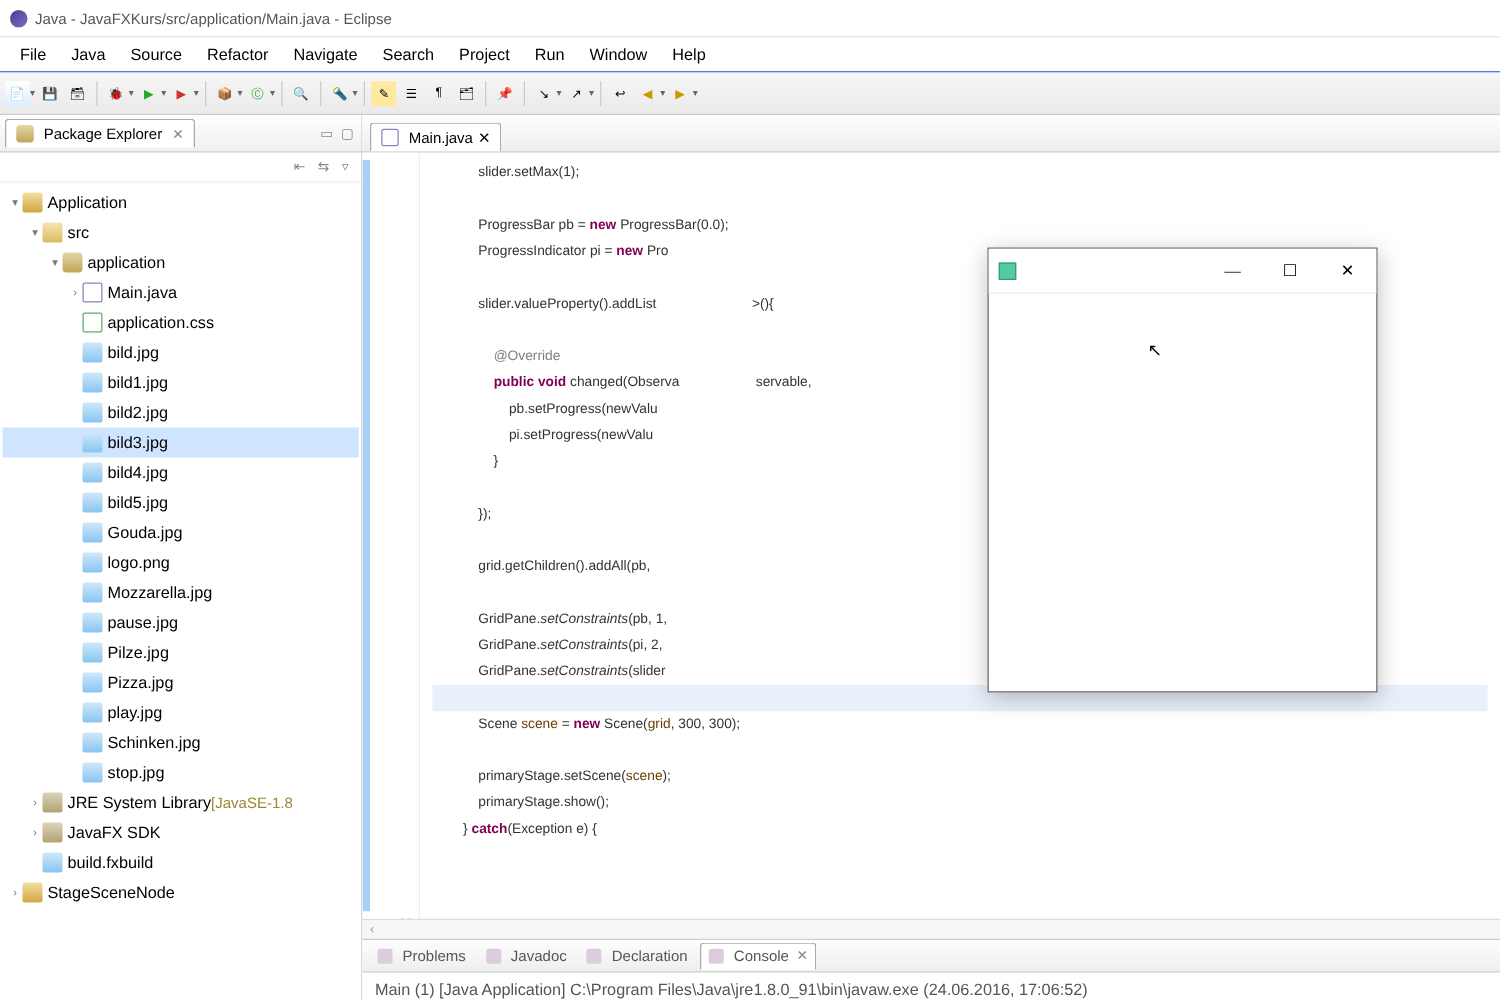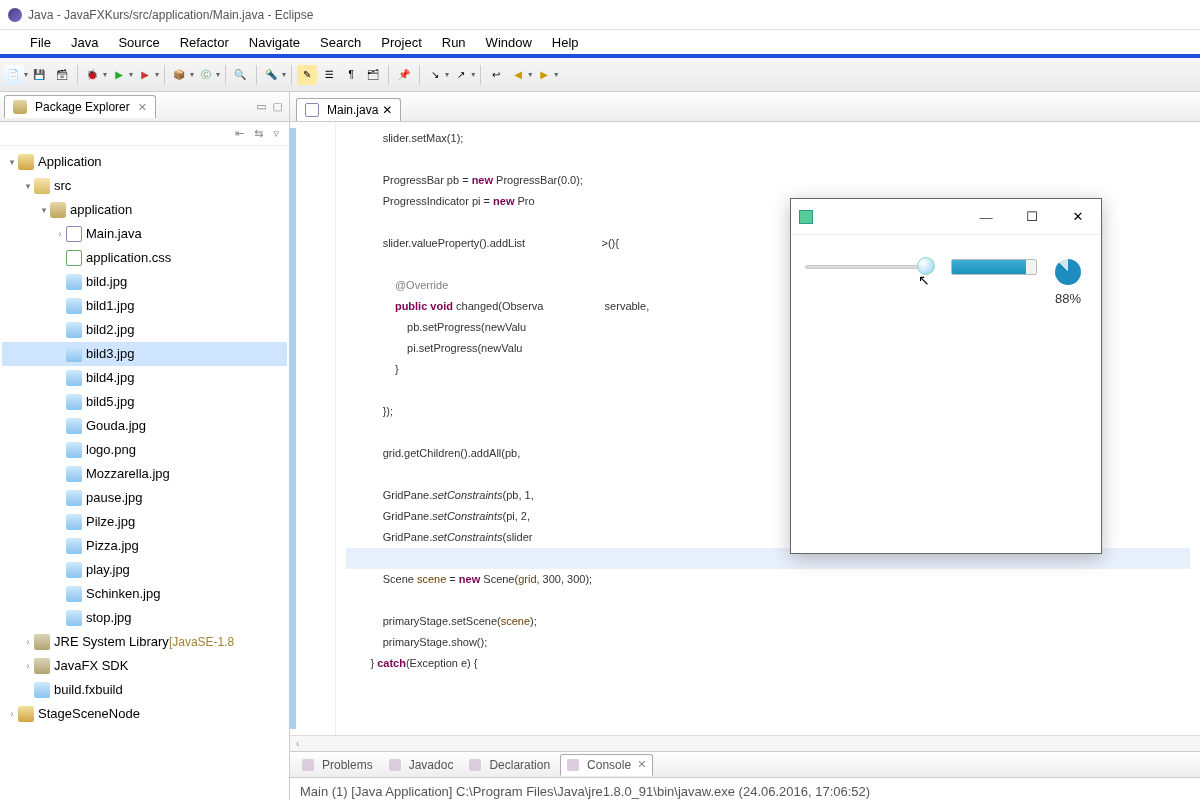--- a/index.html
+++ b/index.html
@@ -1,21 +1,21 @@
 <!DOCTYPE html>
 <html><head>
 <meta charset="utf-8">
 <style>
 * { margin: 0; padding: 0; box-sizing: border-box; font-family: "Segoe UI", Tahoma, sans-serif; }
 body { background: #f4f4f4; width: 1200px; height: 800px; overflow: hidden; position: relative; }
 
 .titlebar { height: 30px; background: #fff; display: flex; align-items: center; padding: 0 8px; font-size: 12px; color: #555; border-bottom: 1px solid #ddd; }
 .titlebar-icon { width: 14px; height: 14px; background: linear-gradient(135deg,#4a3d8c,#7b6cc4); border-radius: 50%; margin-right: 6px; }
 
-.menubar { height: 28px; background: #fff; display: flex; align-items: flex-end; padding: 0 20px; border-bottom: 4px solid #1d4ed8; }
+.menubar { height: 28px; background: #fff; display: flex; align-items: center; padding: 0 6px; border-bottom: 1px solid #1d4ed8; }
 .menubar span { font-size: 13px; padding: 4px 10px; cursor: default; }
 
 .toolbar { height: 34px; background: linear-gradient(#f7f7f7,#eaeaea); border-bottom: 1px solid #ccc; display: flex; align-items: center; padding: 0 4px; gap: 2px; }
 .tb-btn { width: 20px; height: 20px; border-radius: 2px; display: inline-flex; align-items: center; justify-content: center; font-size: 10px; cursor: default; }
 .tb-sep { width: 1px; height: 20px; background: #ccc; margin: 0 3px; }
 .tb-drop { font-size: 8px; color: #666; margin-left: -2px; }
 
 .workspace { display: flex; height: calc(100% - 92px); }
 
 
@@ -332,28 +332,15 @@
   </div>
 </div>
 
 <div class="fx-window">
   <div class="fx-title">
     <span class="fx-title-icon"></span>
     <div class="fx-btn">—</div>
     <div class="fx-btn">☐</div>
     <div class="fx-btn">✕</div>
   </div>
-  <div class="fx-content">
-    <div class="fx-slider">
-      <div class="fx-track"></div>
-      <div class="fx-thumb"></div>
-    </div>
-    <div class="fx-pbar">
-      <div class="fx-pbar-fill"></div>
-    </div>
-    <div class="fx-pi">
-      <div class="fx-pi-circle"></div>
-      <div class="fx-pi-label">88%</div>
-    </div>
-  </div>
 </div>
 
 <div class="cursor-ptr">↖</div>
 
 </body></html>

